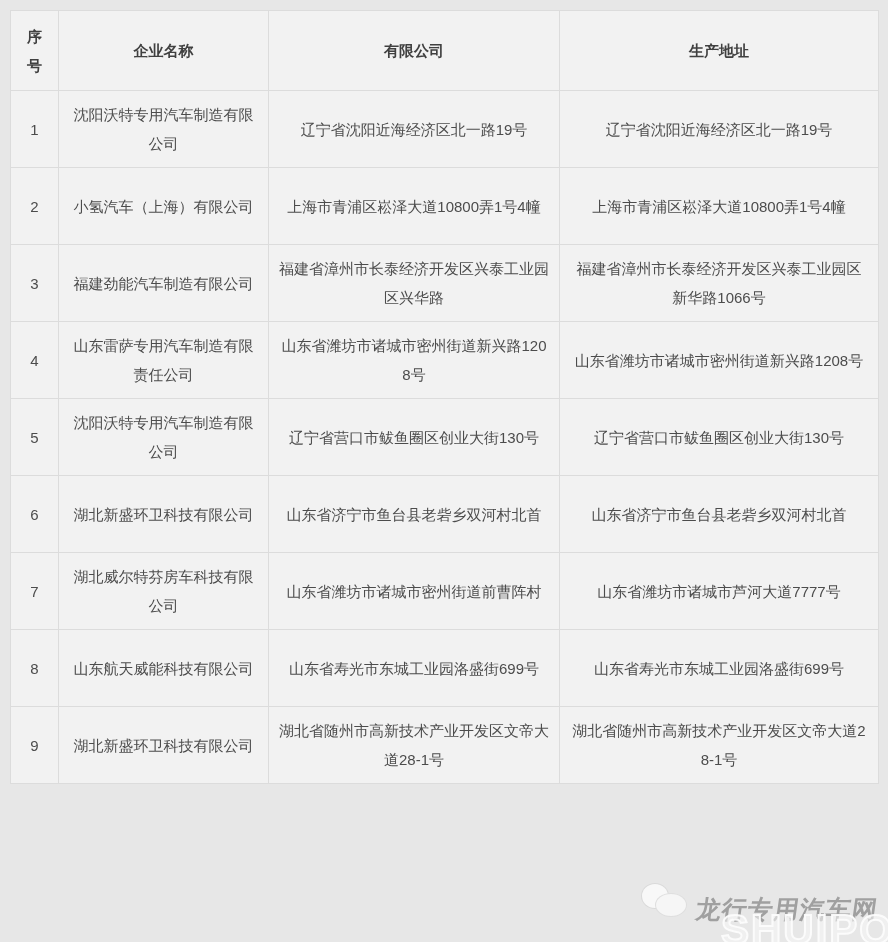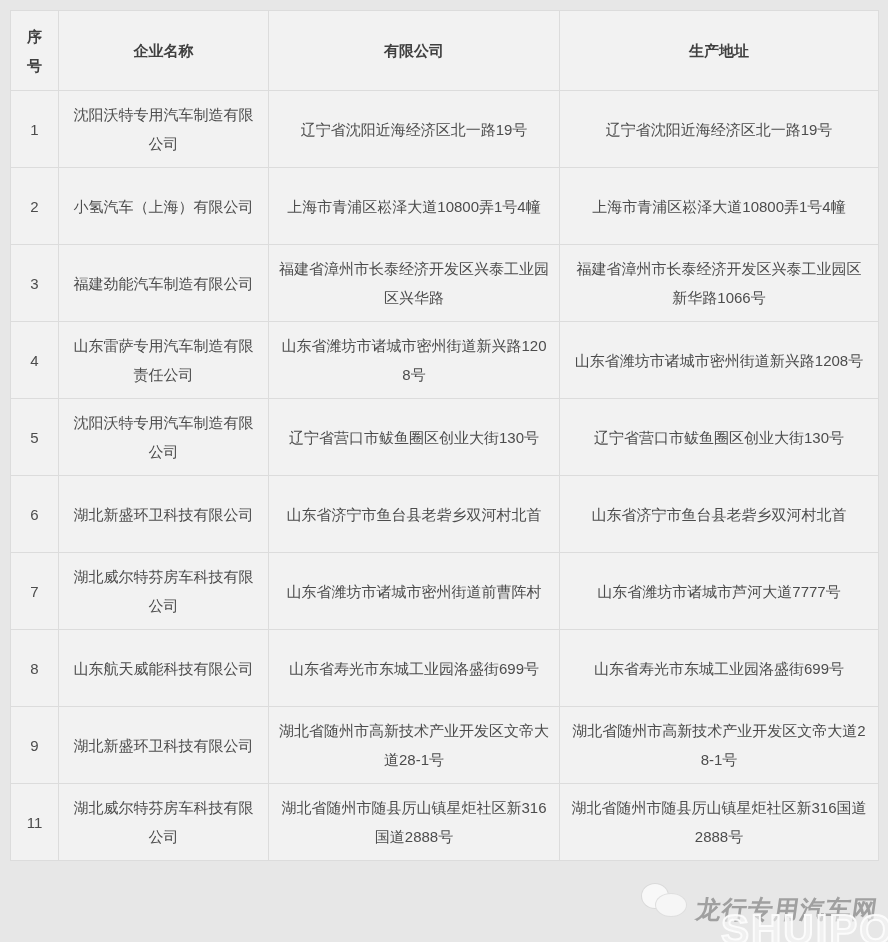--- a/index.html
+++ b/index.html
@@ -134,26 +134,20 @@
   </tr>
 
   <tr>
     <td class="c-no">9</td>
     <td class="c-name">湖北新盛环卫科技有限公司</td>
     <td class="c-reg">湖北省随州市高新技术产业开发区文帝大道28-1号</td>
     <td class="c-prod">湖北省随州市高新技术产业开发区文帝大道28-1号</td>
   </tr>
 
 
-  <tr>
-    <td class="c-no">11</td>
-    <td class="c-name">湖北威尔特芬房车科技有限公司</td>
-    <td class="c-reg">湖北省随州市随县厉山镇星炬社区新316国道2888号</td>
-    <td class="c-prod">湖北省随州市随县厉山镇星炬社区新316国道2888号</td>
-  </tr>
 </tbody>
   </table>
 </div>
 
 <div class="watermark">
   <div class="wm-logo">
     <div class="blob1"></div>
       <div class="blob2"></div>
   </div>
   <div class="wm-cn">龙行专用汽车网</div>

